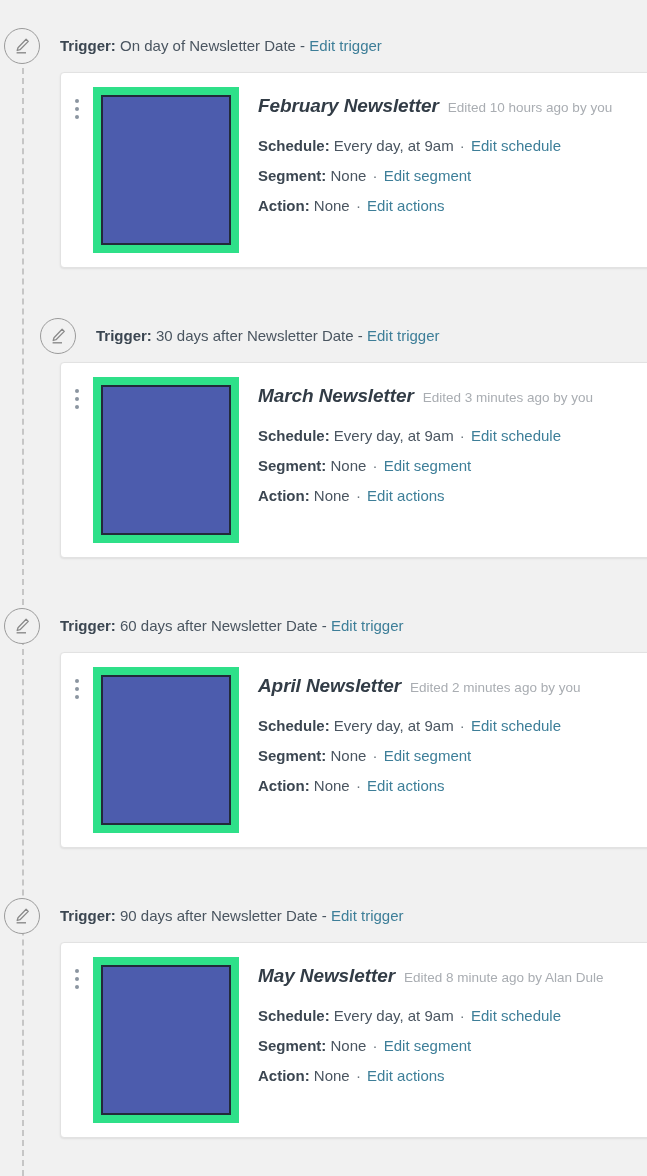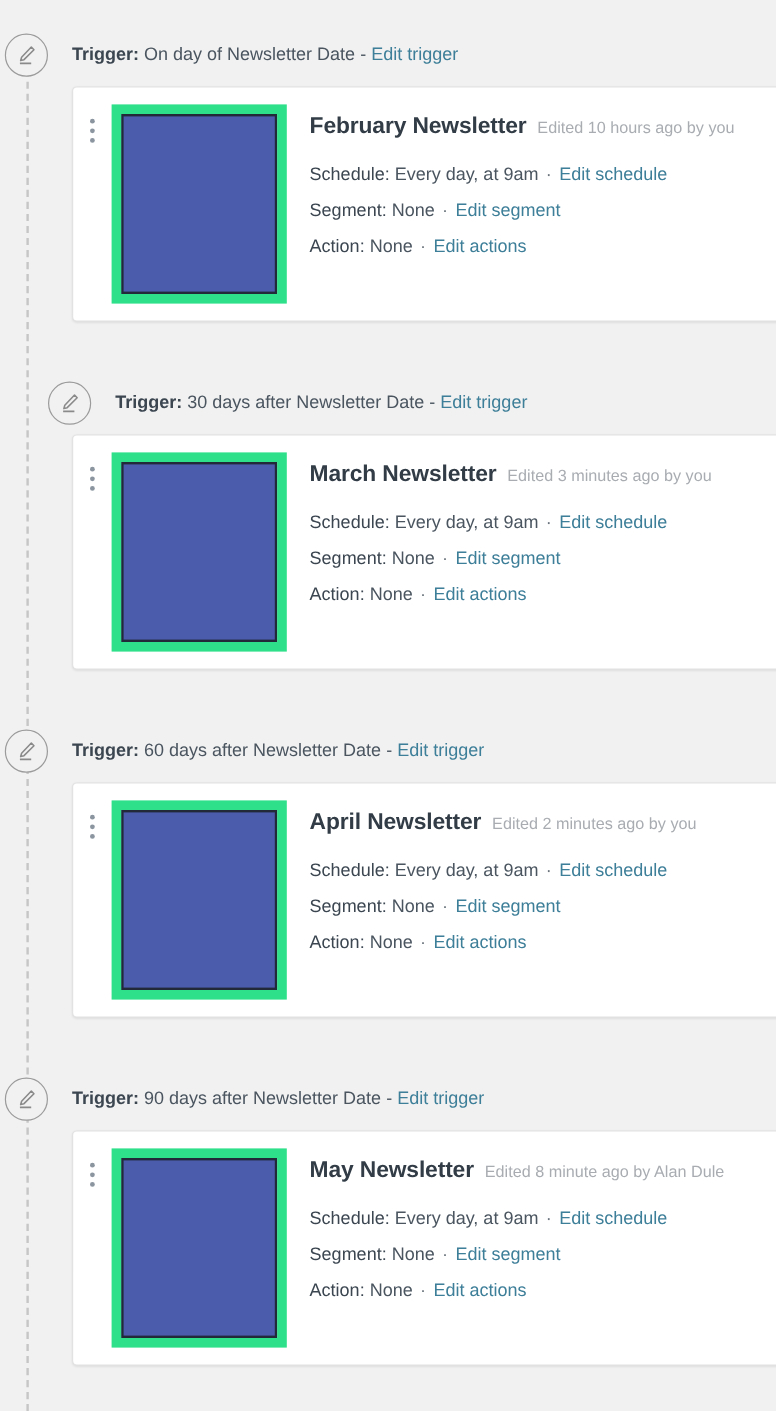--- a/index.html
+++ b/index.html
@@ -154,34 +154,35 @@
     align-items: baseline;
     gap: 9px;
     margin-bottom: 14px;
     white-space: nowrap;
   }
   .doc-title {
     font-size: 19px;
     font-weight: bold;
     color: #323c46;
     letter-spacing: -0.1px;
+    font-style: italic;
   }
   .edited {
     font-size: 13.5px;
     color: #a9adb2;
   }
 
   .meta-line {
     font-size: 15px;
     line-height: 30px;
     color: #4a5560;
     white-space: nowrap;
   }
   .meta-line .lbl {
-    font-weight: normal;
+    font-weight: bold;
     color: #3b4651;
   }
   .meta-line .dot {
     color: #6b747d;
     padding: 0 2px;
   }
 </style>
 </head>
 <body>
 

